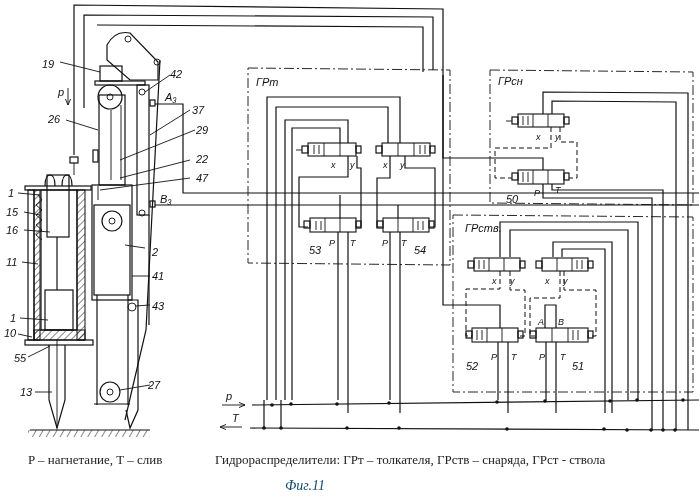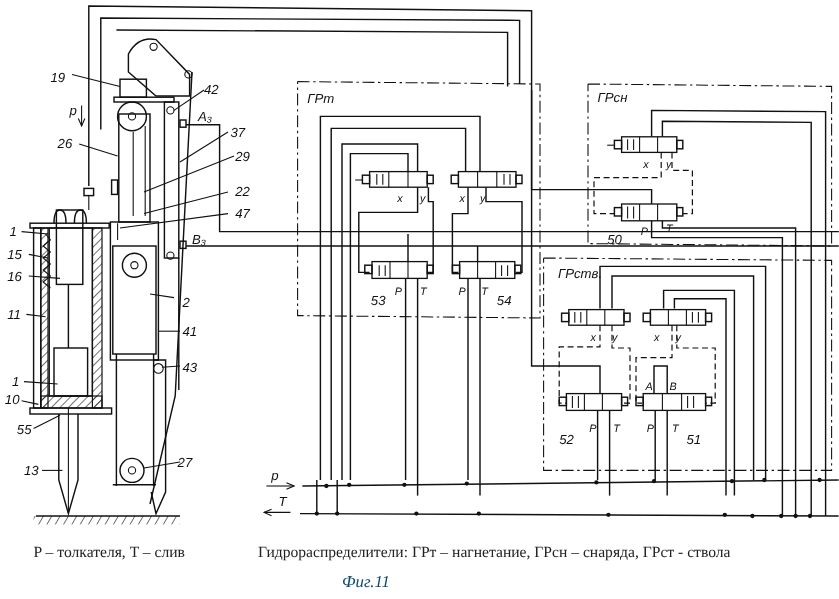--- a/index.html
+++ b/index.html
@@ -361,15 +361,15 @@
       <circle class="dot" cx="627" cy="430" r="1.8"></circle>
       <circle class="dot" cx="651" cy="430" r="1.8"></circle>
       <circle class="dot" cx="663" cy="430" r="1.8"></circle>
       <circle class="dot" cx="675" cy="430" r="1.8"></circle>
     </g>
     <line class="ln" x1="264" y1="400" x2="264" y2="428"></line>
     <line class="ln" x1="281" y1="400" x2="281" y2="428"></line>
   </g>
 </svg>
 
-<div class="cap" style="left:28px; top:452px;">P – толкателя, T – слив</div>
-<div class="cap" style="left:215px; top:452px;">Гидрораспределители: ГРт – нагнетание, ГРсн – снаряда,  ГРст - ствола</div>
+<div class="cap" style="left:28px; top:452px;">P – нагнетание, T – слив</div>
+<div class="cap" style="left:215px; top:452px;">Гидрораспределители: ГРт – толкателя, ГРств – снаряда,  ГРст - ствола</div>
 <div class="fig" style="left:285px; top:478px;">Фиг.11</div>
 
 </body></html>

